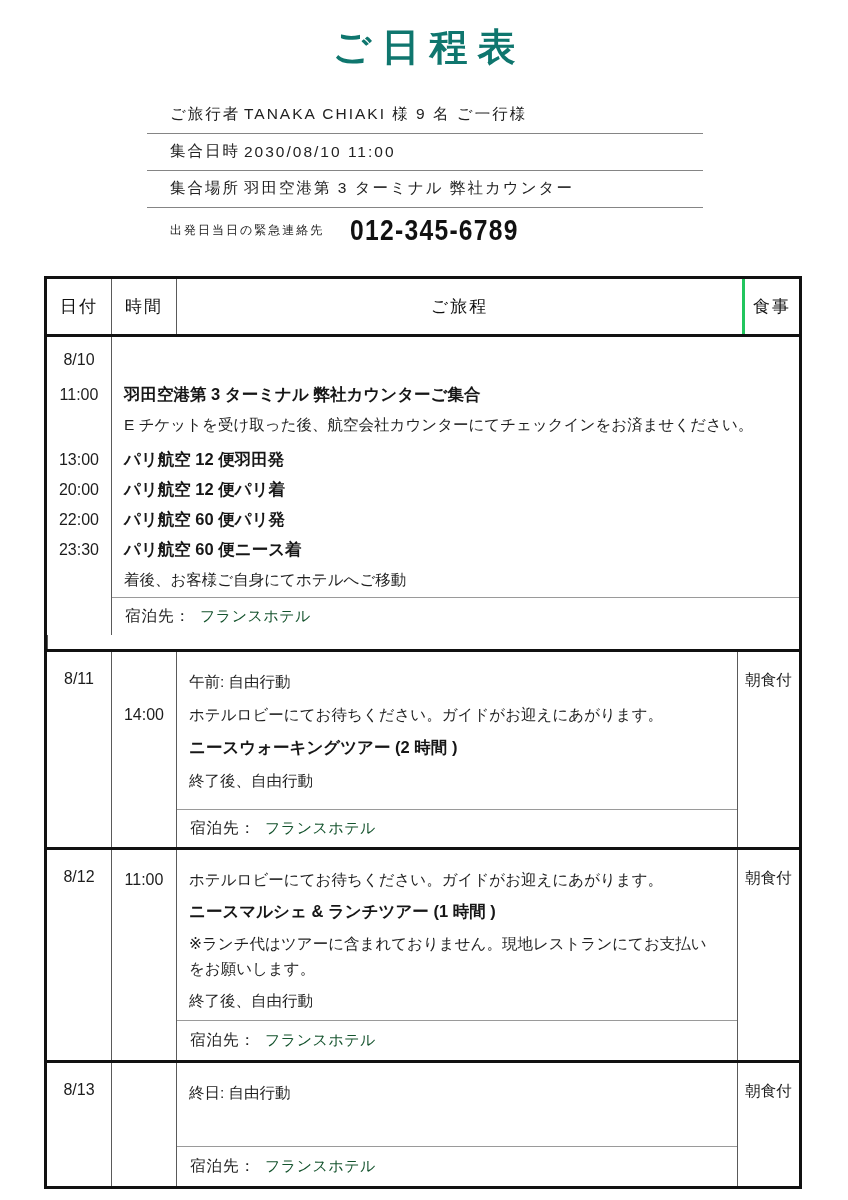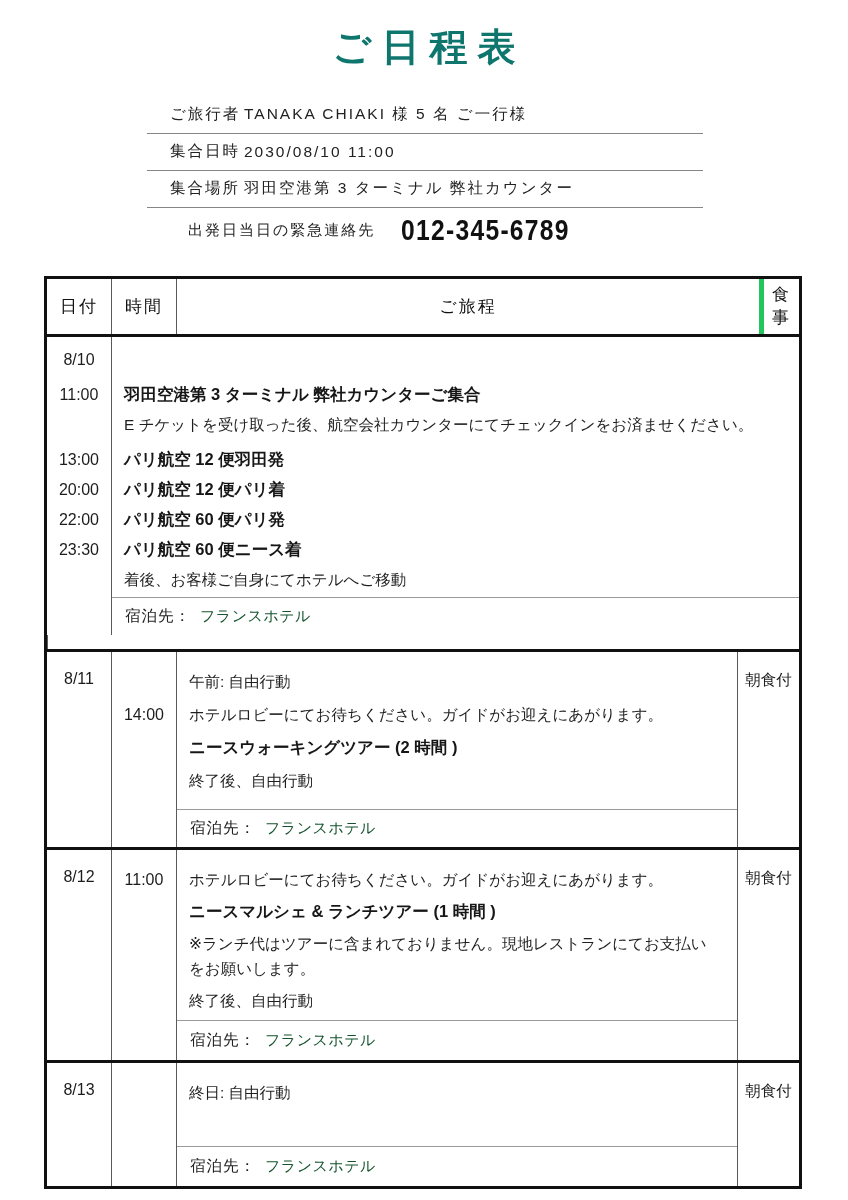--- a/index.html
+++ b/index.html
@@ -35,21 +35,21 @@
     color: #222; flex-shrink: 0;
     min-width: 74px;
   }
   .info-value { font-size: 15.5px; letter-spacing: 2px; color: #222; }
   .emergency-row {
     display: flex; align-items: center;
     min-height: 42px; padding-left: 23px; margin-top: 2px;
   }
   .emergency-label {
     font-family: "Liberation Serif", "DejaVu Serif", serif;
-    font-size: 15px; letter-spacing: 2px; color: #222; flex-shrink: 0; margin-left: 18px;
+    font-size: 12px; letter-spacing: 2px; color: #222; flex-shrink: 0;
   }
   .phone {
     display: inline-block;
     margin-left: 26px;
     font-size: 29px; font-weight: 700; letter-spacing: 1.5px;
     transform: scaleX(0.85); transform-origin: left center;
     color: #111; white-space: nowrap;
   }
 
   
@@ -61,21 +61,21 @@
   }
   .thead {
     display: flex; height: 55px; align-items: center;
     font-family: Liberation Sans, sans-serif;
     font-size: 17px; letter-spacing: 2px; color: #111;
   }
   .th { text-align: center; }
   .th-date { width: 65px; border-right: 1px solid #5a5a5a; align-self: stretch; display: flex; align-items: center; justify-content: center; }
   .th-time { width: 65px; border-right: 1px solid #5a5a5a; align-self: stretch; display: flex; align-items: center; justify-content: center; }
   .th-itin { flex: 1; }
-  .th-meal { width: 40px; border-left: 5px solid #22c55e; align-self: stretch; display: flex; align-items: center; justify-content: center; }
+  .th-meal { width: 57px; border-left: 3px solid #22c55e; align-self: stretch; display: flex; align-items: center; justify-content: center; }
 
   .day { display: flex; border-top: 3px solid #111; }
   .day-0 { min-height: 284px; flex-direction: column; }
   .day-1 { min-height: 198px; }
   .day-2 { min-height: 210px; }
   .day-3 { min-height: 126px; }
 
   .d-date {
     width: 65px; flex-shrink: 0;
     border-right: 1px solid #5a5a5a;
@@ -132,21 +132,21 @@
 </head>
 <body>
 
 <div class="page">
 
   <h1 class="title">ご日程表</h1>
 
   <section class="info">
     <div class="info-row">
       <span class="info-label">ご旅行者</span>
-      <span class="info-value">TANAKA CHIAKI 様 5 名 ご一行様</span>
+      <span class="info-value">TANAKA CHIAKI 様 9 名 ご一行様</span>
     </div>
     <div class="info-row">
       <span class="info-label">集合日時</span>
       <span class="info-value">2030/08/10 11:00</span>
     </div>
     <div class="info-row">
       <span class="info-label">集合場所</span>
       <span class="info-value">羽田空港第 3 ターミナル 弊社カウンター</span>
     </div>
     <div class="emergency-row">

